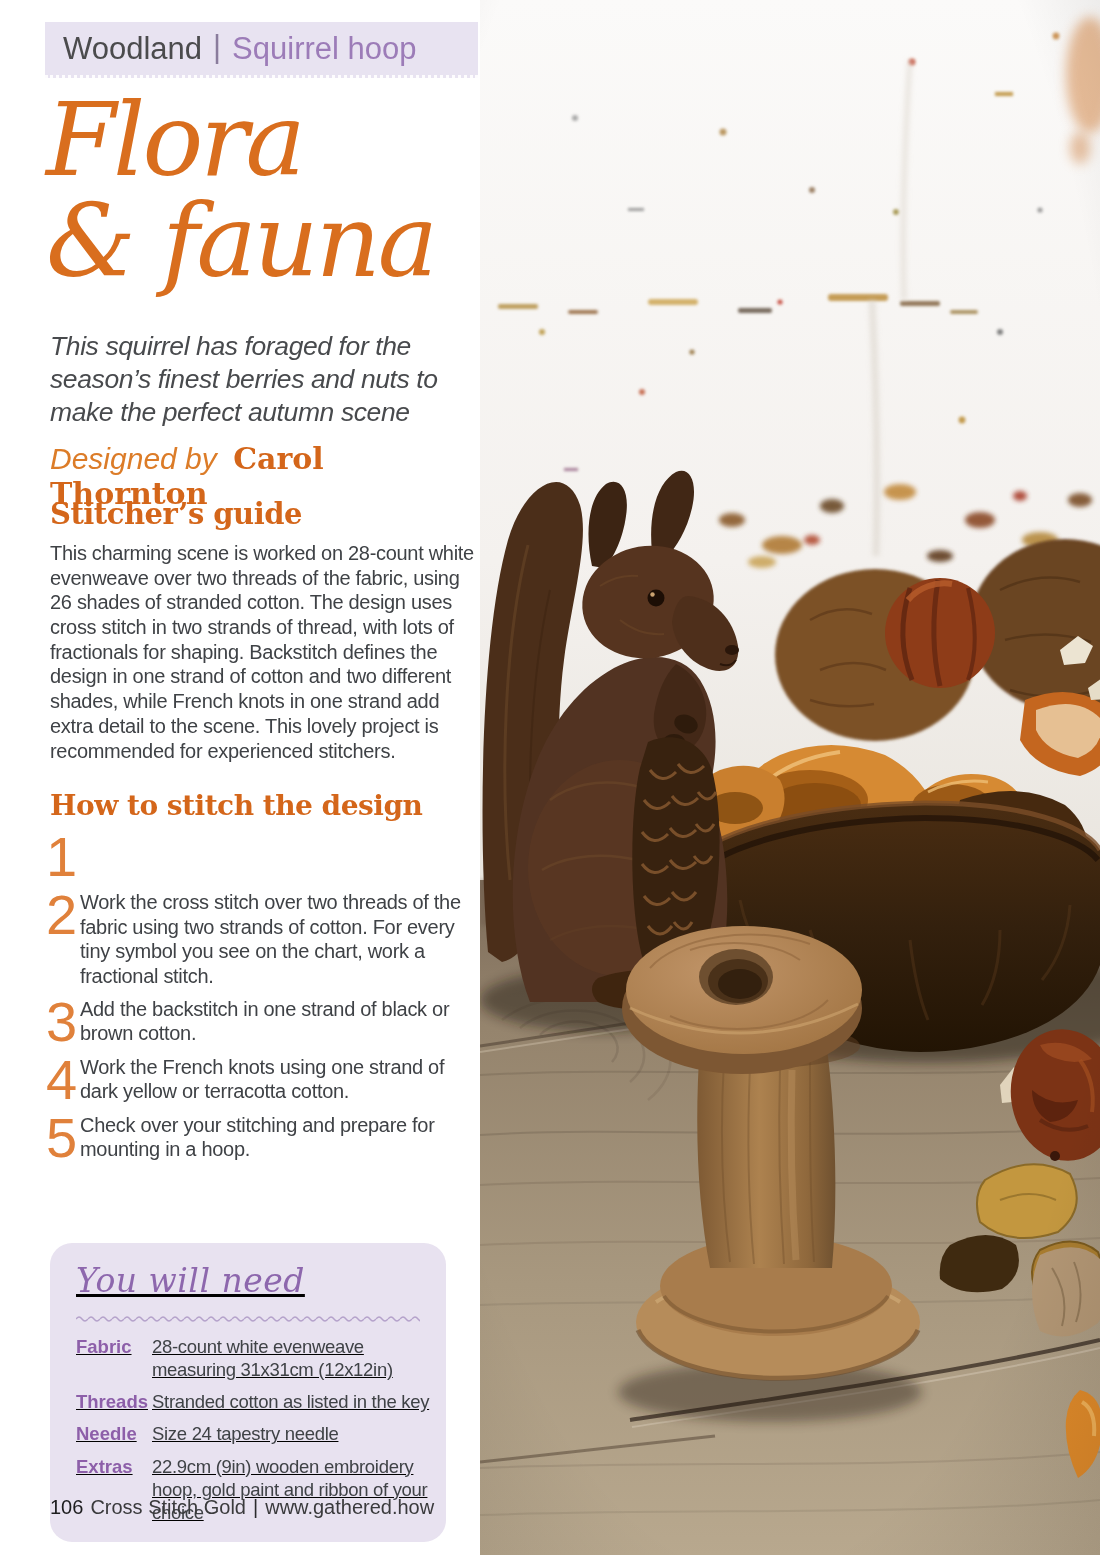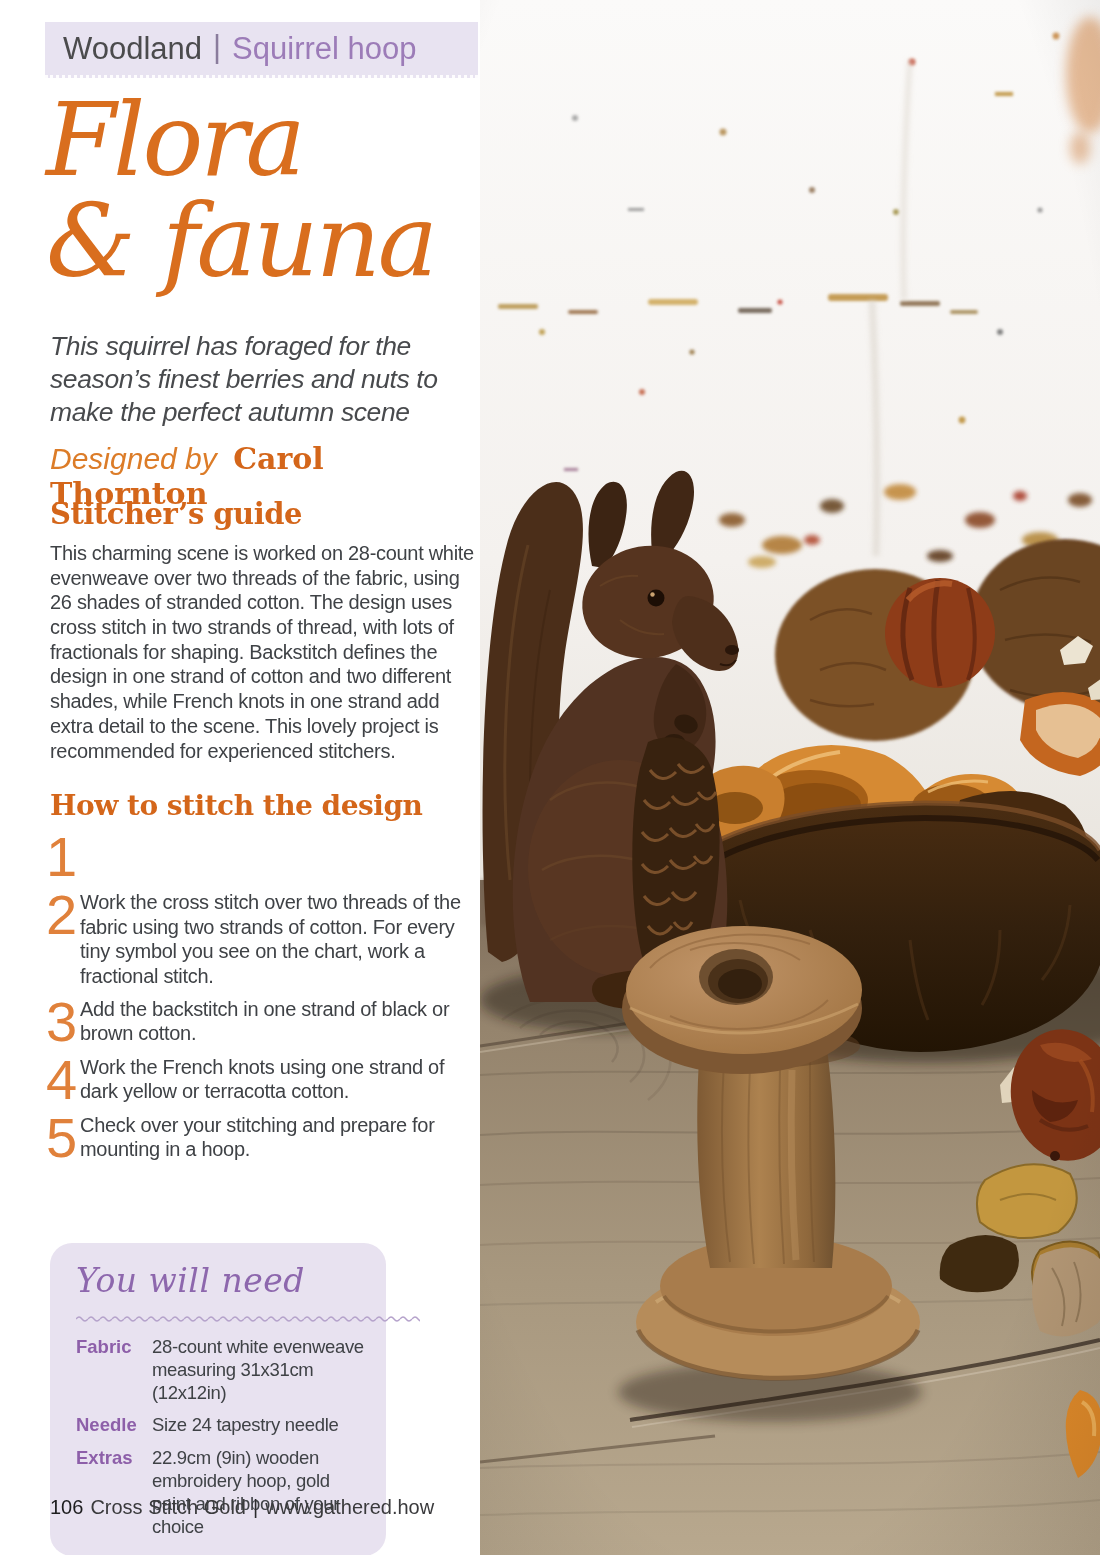--- a/index.html
+++ b/index.html
@@ -32,22 +32,22 @@
     font-size:20px;line-height:1.235;color:#3f4246;letter-spacing:-0.3px;}
 
   .howto-h{position:absolute;left:50px;top:789px;margin:0;
     font-family:"DejaVu Serif",serif;font-weight:bold;font-size:28px;color:#d4661a;letter-spacing:-0.5px;}
   .steps{position:absolute;left:50px;top:832px;width:430px;margin:0;padding:0;list-style:none;}
   .steps li{position:relative;padding-left:30px;margin-bottom:8px;box-sizing:border-box;
     font-size:20px;line-height:1.235;color:#3f4246;letter-spacing:-0.3px;min-height:50px;}
   .steps .num{position:absolute;left:-4px;top:-3px;font-size:56px;line-height:1;
     color:#e0813b;font-weight:400;}
 
-  .need-box{position:absolute;left:50px;top:1243px;width:336px;min-height:220px;
-    background:#e8e2f0;border-radius:22px;box-sizing:border-box;padding:18px 14px 18px 26px;}
+  .need-box{position:absolute;left:50px;top:1243px;width:396px;min-height:220px;
+    background:#e8e2f0;border-radius:22px;box-sizing:border-box;padding:18px 14px 18px 26px;text-decoration:underline;}
   .need-h{margin:0 0 8px 0;font-family:"DejaVu Serif",serif;font-style:italic;font-weight:400;
     font-size:33px;color:#8d67ad;letter-spacing:0.5px;}
   .need-row{display:flex;margin-top:9px;font-size:18.5px;line-height:1.25;}
   .need-label{width:76px;flex:none;font-weight:bold;color:#8d5fa9;}
   .need-text{color:#3f4246;letter-spacing:-0.3px;}
 
   .footer{position:absolute;left:50px;top:1496px;font-size:20px;color:#3a3a3c;}
   .footer .pg{font-weight:normal;color:#1d1d1f;margin-right:7px;}
   .footer .fsep{margin:0 7px;color:#2b2b2d;}
 
@@ -109,20 +109,24 @@
       <defs>
         <pattern id="wv" width="12" height="8" patternUnits="userSpaceOnUse">
           <path d="M0 5 Q3 1 6 5 T12 5" fill="none" stroke="#b5a2cb" stroke-width="1.4"></path>
         </pattern>
       </defs>
       <rect width="344" height="8" fill="url(#wv)"></rect>
     </svg>
     <div class="need-row">
       <span class="need-label">Fabric</span>
       <span class="need-text">28-count white evenweave measuring 31x31cm (12x12in)</span>
+    </div>
+    <div class="need-row">
+      <span class="need-label">Threads</span>
+      <span class="need-text">Stranded cotton as listed in the key</span>
     </div>
     <div class="need-row">
       <span class="need-label">Needle</span>
       <span class="need-text">Size 24 tapestry needle</span>
     </div>
     <div class="need-row">
       <span class="need-label">Extras</span>
       <span class="need-text">22.9cm (9in) wooden embroidery hoop, gold paint and ribbon of your choice</span>
     </div>
   </div>

